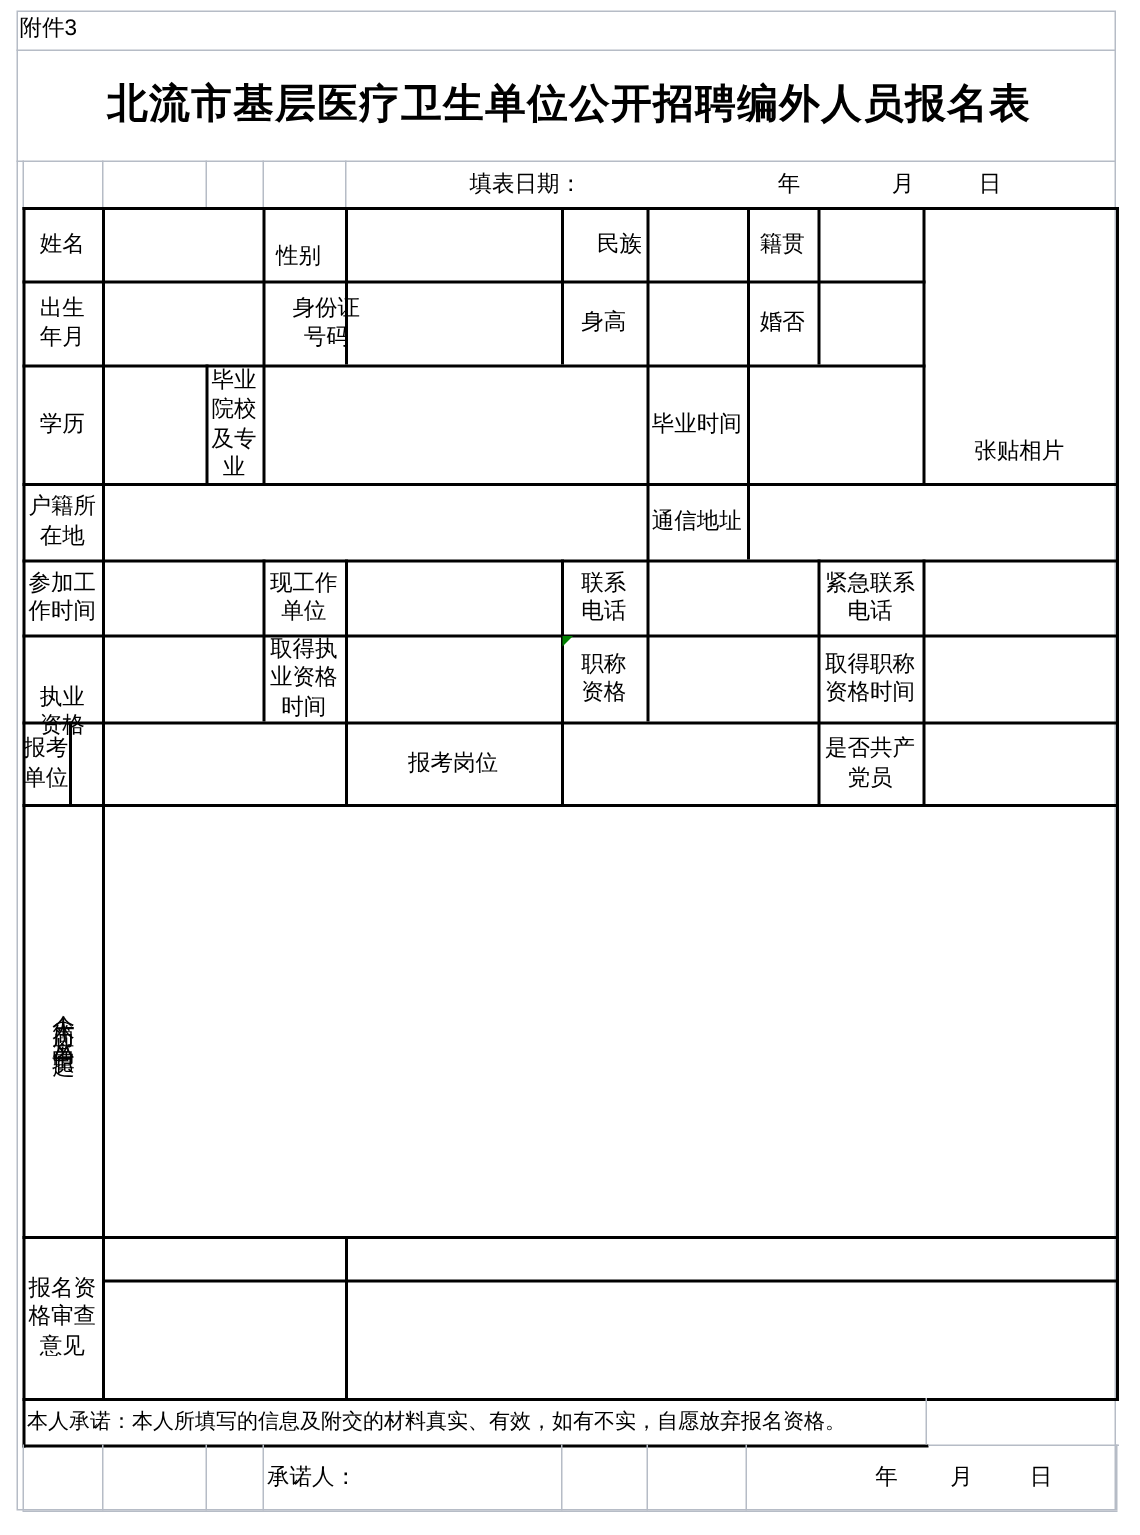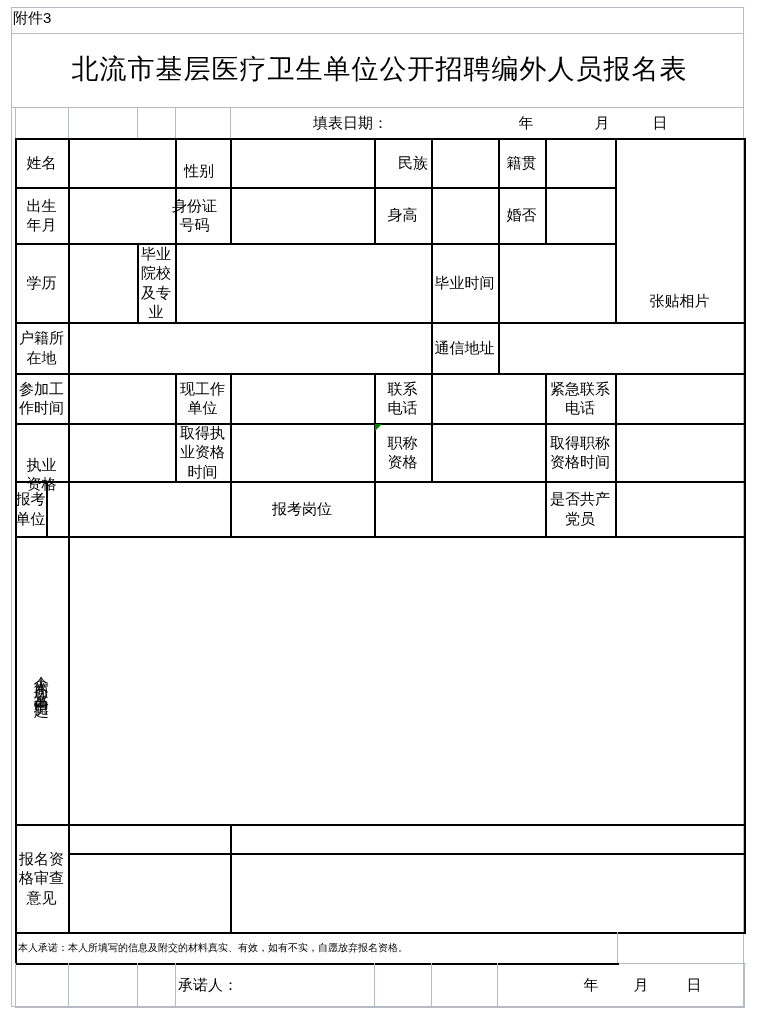--- a/index.html
+++ b/index.html
@@ -4,24 +4,24 @@
 <style>
   html,body{margin:0;padding:0;background:#fff;}
   .sheet{position:relative;width:760px;height:1023px;background:#fff;overflow:hidden;
          font-family:"Liberation Sans","DejaVu Sans",sans-serif;color:#000;}
   .bl{position:absolute;background:#000;}
   .gl{position:absolute;background:#b6bcc6;}
   .cell{position:absolute;display:flex;align-items:center;justify-content:center;
         text-align:center;font-size:15px;line-height:1.3;white-space:pre-line;}
   .left{justify-content:flex-start;text-align:left;padding-left:3px;box-sizing:border-box;}
   .vert{writing-mode:vertical-lr;letter-spacing:3px;}
-  .title{font-weight:normal;font-size:27px;letter-spacing:1px;white-space:nowrap;}
+  .title{font-weight:bold;font-size:27px;letter-spacing:1px;white-space:nowrap;}
   .attach{position:absolute;left:13px;top:9px;font-size:15px;}
   .photo{align-items:flex-end;padding-bottom:12px;box-sizing:border-box;}
-  .promise{font-size:10px;white-space:nowrap;text-align:right;}
+  .promise{font-size:14px;white-space:nowrap;text-align:right;}
   .blank{position:absolute;}
   .outer{position:absolute;left:11px;top:7px;width:733px;height:1000px;
          border:1px solid #b6bcc6;box-sizing:border-box;}
   .flag{position:absolute;left:375px;top:424px;width:0;height:0;
         border-top:7px solid #008000;border-right:7px solid transparent;}
 </style>
 </head>
 <body>
 
 <div class="sheet">
@@ -89,21 +89,21 @@
 
   <div class="flag"></div>
 
   <div class="cell" style="left:15px;top:138px;width:53px;height:49px">姓名</div>
   <div class="cell" style="left:175px;top:146px;width:48px;height:49px">性别</div>
   <div class="cell" style="left:374px;top:138px;width:78px;height:49px">民族</div>
   <div class="cell" style="left:498px;top:138px;width:47px;height:49px">籍贯</div>
 
   <div class="cell" style="left:15px;top:187px;width:53px;height:56px">出生
 年月</div>
-  <div class="cell" style="left:167px;top:187px;width:55px;height:56px">身份证
+  <div class="cell" style="left:190px;top:187px;width:55px;height:56px">身份证
 号码</div>
   <div class="cell" style="left:374px;top:187px;width:57px;height:56px">身高</div>
   <div class="cell" style="left:498px;top:187px;width:47px;height:56px">婚否</div>
 
   <div class="cell" style="left:15px;top:243px;width:53px;height:79px">学历</div>
   <div class="cell" style="left:137px;top:243px;width:38px;height:79px">毕业
 院校
 及专
 业</div>
   <div class="cell" style="left:431px;top:243px;width:67px;height:79px">毕业时间</div>

